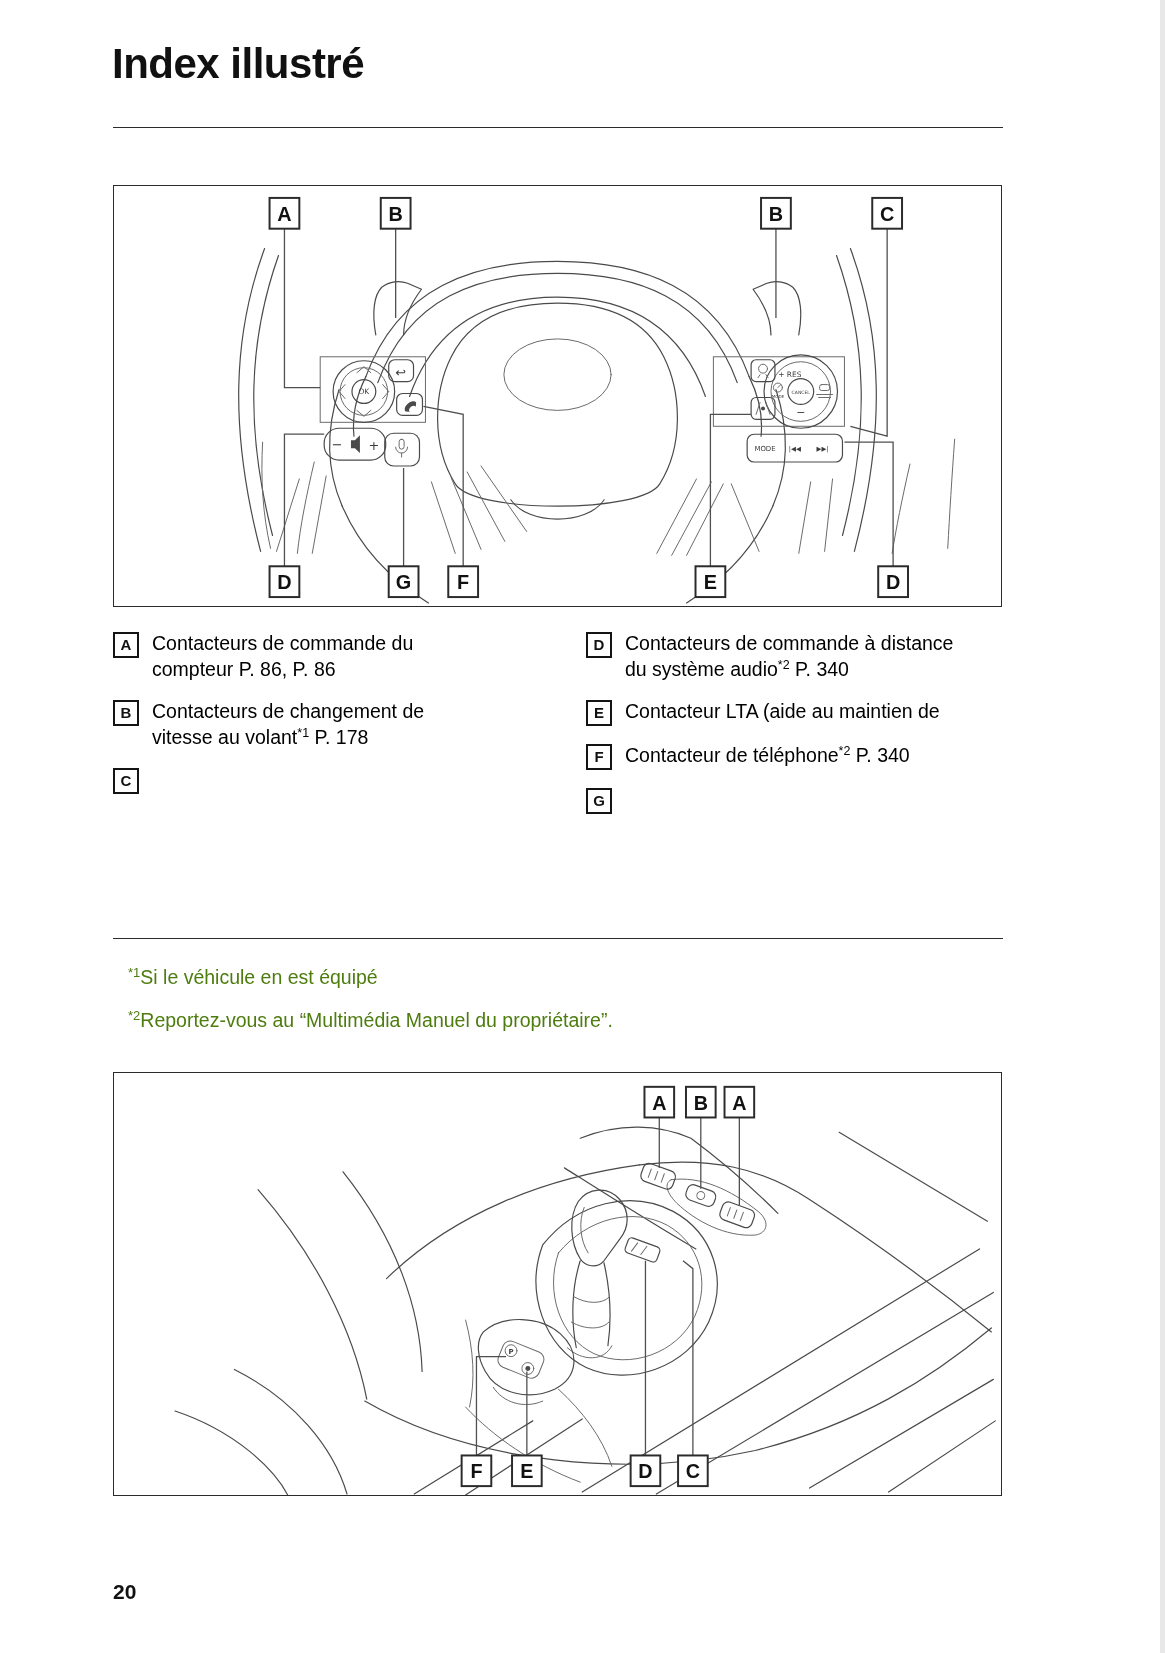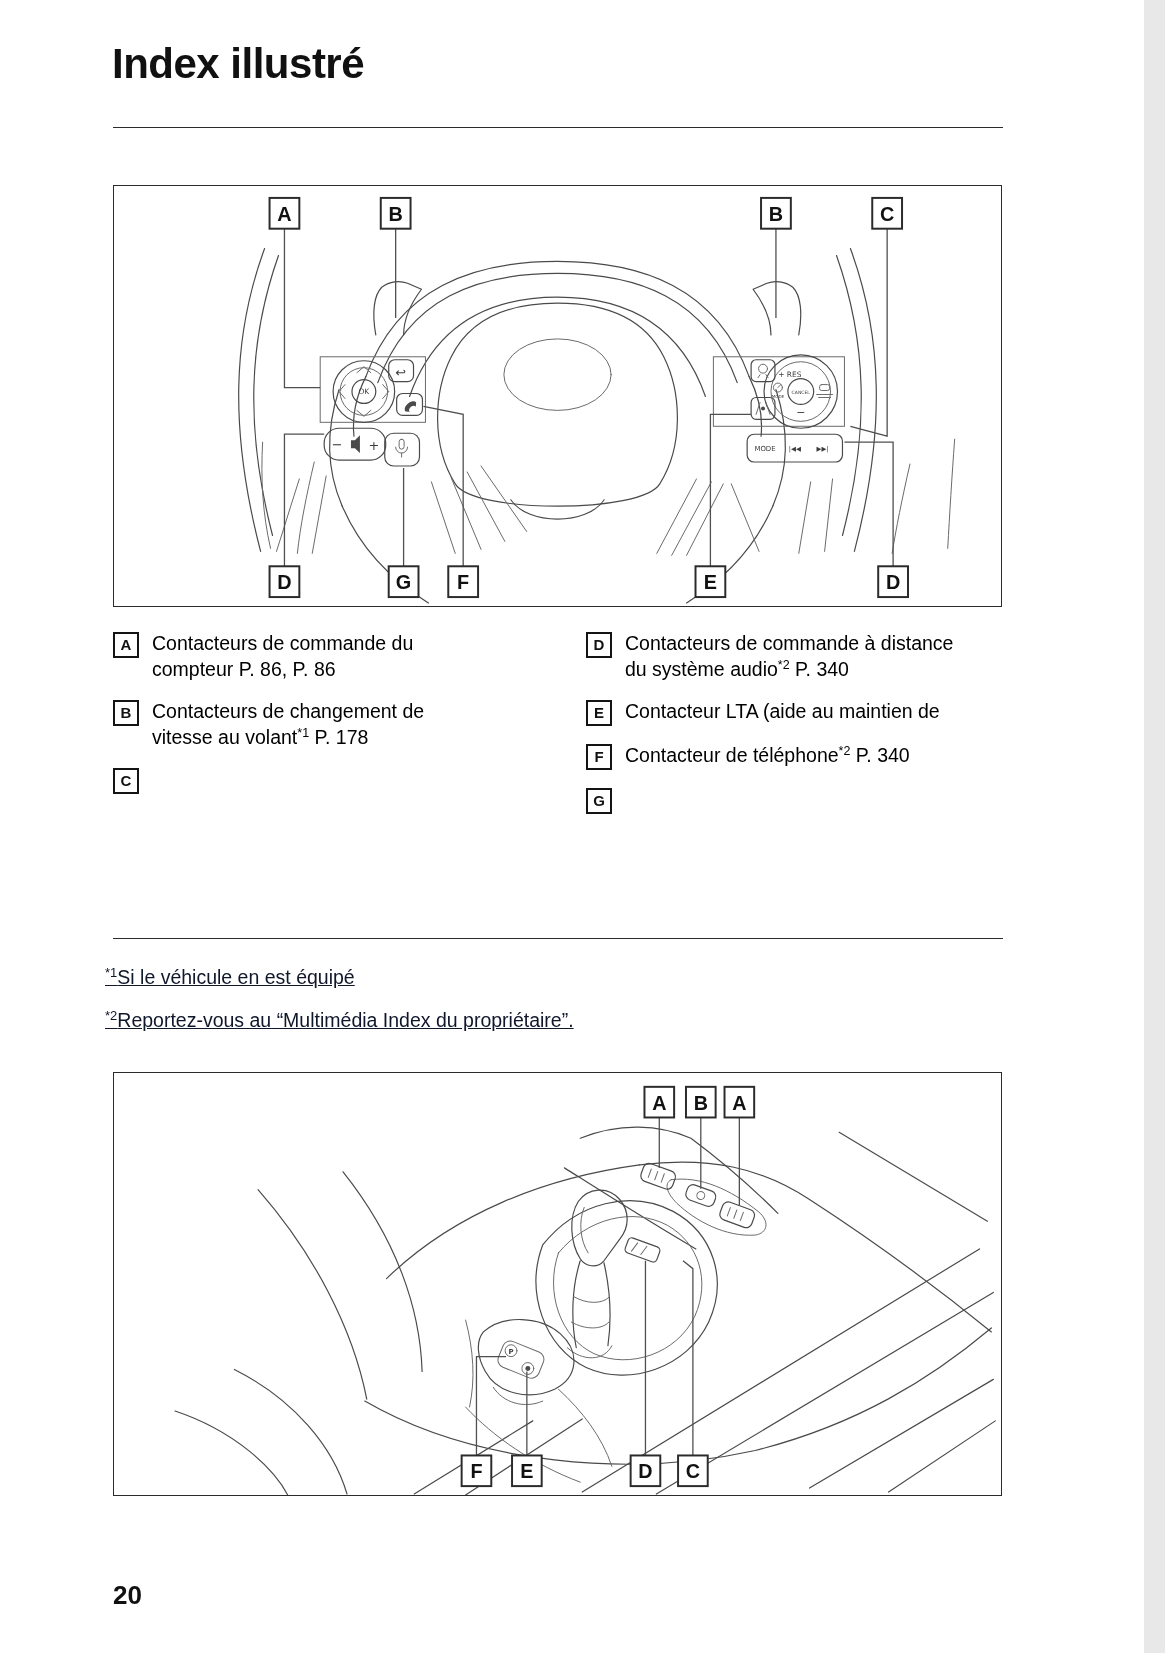--- a/index.html
+++ b/index.html
@@ -1,17 +1,17 @@
 <!DOCTYPE html>
 <html><head>
 <meta charset="utf-8">
 <style>
   html,body{margin:0;padding:0;background:#e8e8e8;}
   .page{position:relative;width:1144px;height:1653px;background:#ffffff;
-        font-family:"Liberation Sans","DejaVu Sans",sans-serif;color:#151515;overflow:hidden;}
+        font-family:"Liberation Sans","DejaVu Sans",sans-serif;color:#151515;overflow:hidden;padding-left:16px;}
   .title{position:absolute;left:112px;top:40px;font-size:42px;font-weight:800;letter-spacing:-0.5px;color:#111;}
   .rule{position:absolute;left:113px;width:890px;height:0;border-top:1.6px solid #2b2b2b;}
   .rule1{top:127px;}
   .rule2{top:938px;}
   .figure{position:absolute;left:113px;width:887px;border:1.6px solid #2b2b2b;background:#fff;}
   .fig1{top:185px;height:420px;}
   .fig2{top:1072px;height:422px;}
   .figure svg{display:block;width:100%;height:100%;}
 
   
@@ -26,26 +26,26 @@
   
   .legend-col{position:absolute;top:630px;}
   .legend-col.left{left:113px;width:465px;}
   .legend-col.right{left:586px;width:418px;}
   .legend-item{display:flex;margin-bottom:16px;}
   .key-box{flex:none;width:22px;height:22px;border:2px solid #141414;margin-right:13px;margin-top:2px;
            font-size:15px;font-weight:bold;line-height:21px;text-align:center;color:#111;}
   .legend-lines{font-size:19.5px;line-height:26px;color:#000000;}
   .legend-lines sup{font-size:12.5px;line-height:0;}
 
-  .footnote{position:absolute;left:105px;font-size:19.5px;color:#0f172a;text-decoration:underline;}
+  .footnote{position:absolute;left:128px;font-size:19.5px;color:#4d7c0f;}
   .footnote sup{font-size:13px;line-height:0;}
   .fn1{top:966px;}
   .fn2{top:1009px;}
 
-  .page-number{position:absolute;left:113px;top:1580px;font-size:26px;font-weight:bold;color:#111;}
+  .page-number{position:absolute;left:113px;top:1580px;font-size:21px;font-weight:bold;color:#111;}
 </style>
 </head>
 <body>
 
 <div class="page">
 
   <div class="title">Index illustré</div>
   <div class="rule rule1"></div>
 
   <div class="figure fig1">
@@ -238,21 +238,21 @@
         </div>
       </div>
       <div class="legend-item">
         <span class="key-box">G</span>
       </div>
     </div>
 
   <div class="rule rule2"></div>
 
   <div class="footnote fn1"><sup>*1</sup><span>Si le véhicule en est équipé</span></div>
-  <div class="footnote fn2"><sup>*2</sup><span>Reportez-vous au “Multimédia Index du propriétaire”.</span></div>
+  <div class="footnote fn2"><sup>*2</sup><span>Reportez-vous au “Multimédia Manuel du propriétaire”.</span></div>
 
   <div class="figure fig2">
     <svg viewBox="0 0 890 427">
 
       <g class="art">
         <path d="M 272 208 C 340 142 432 106 528 93"></path>
         <path d="M 528 93 C 598 84 652 96 700 128"></path>
         <path d="M 700 128 C 768 172 830 218 884 262"></path>
         <path d="M 250 332 C 360 396 520 410 645 382 C 748 356 822 310 884 258"></path>
         <path d="M 470 424 L 872 178"></path>

